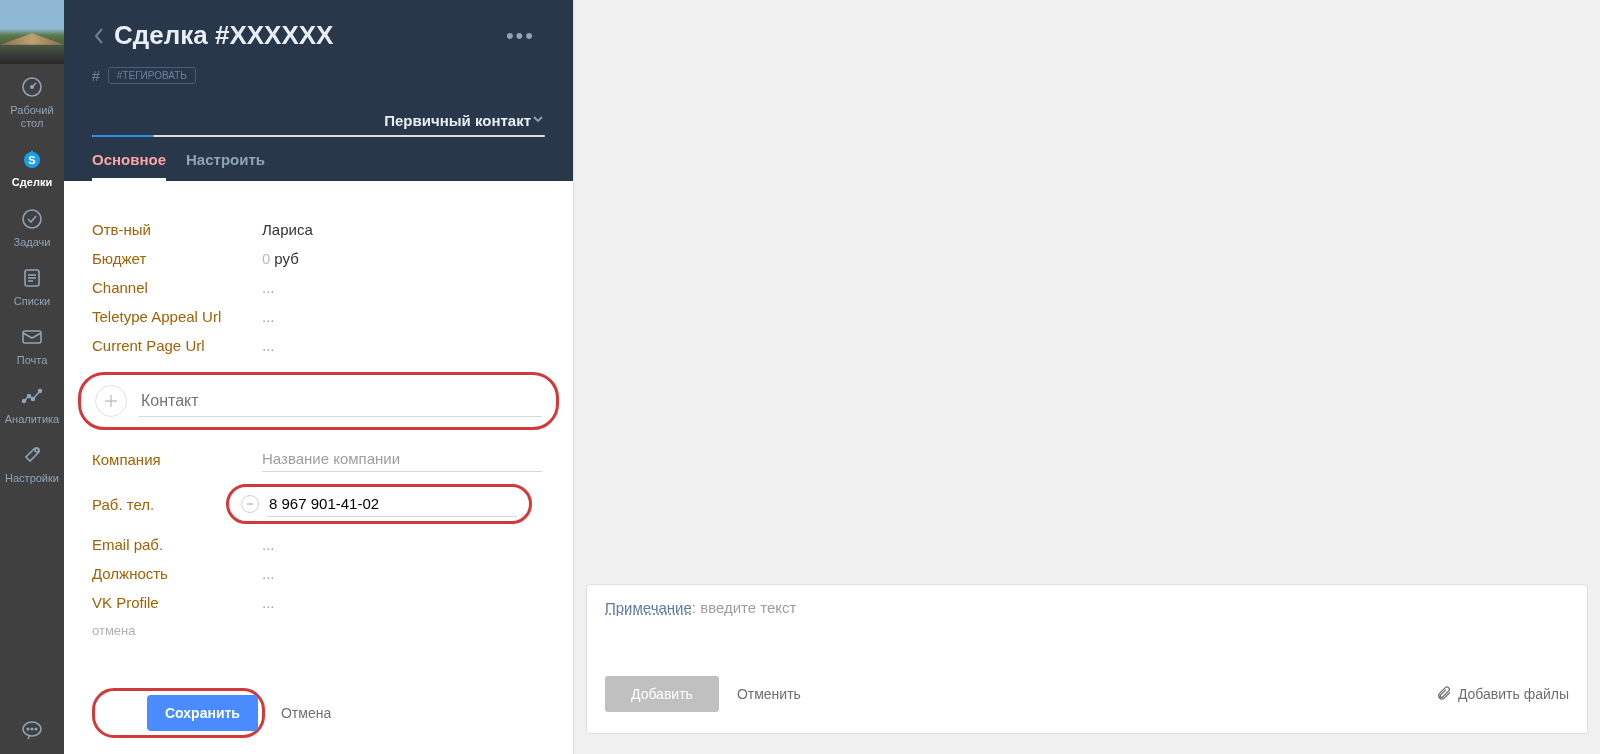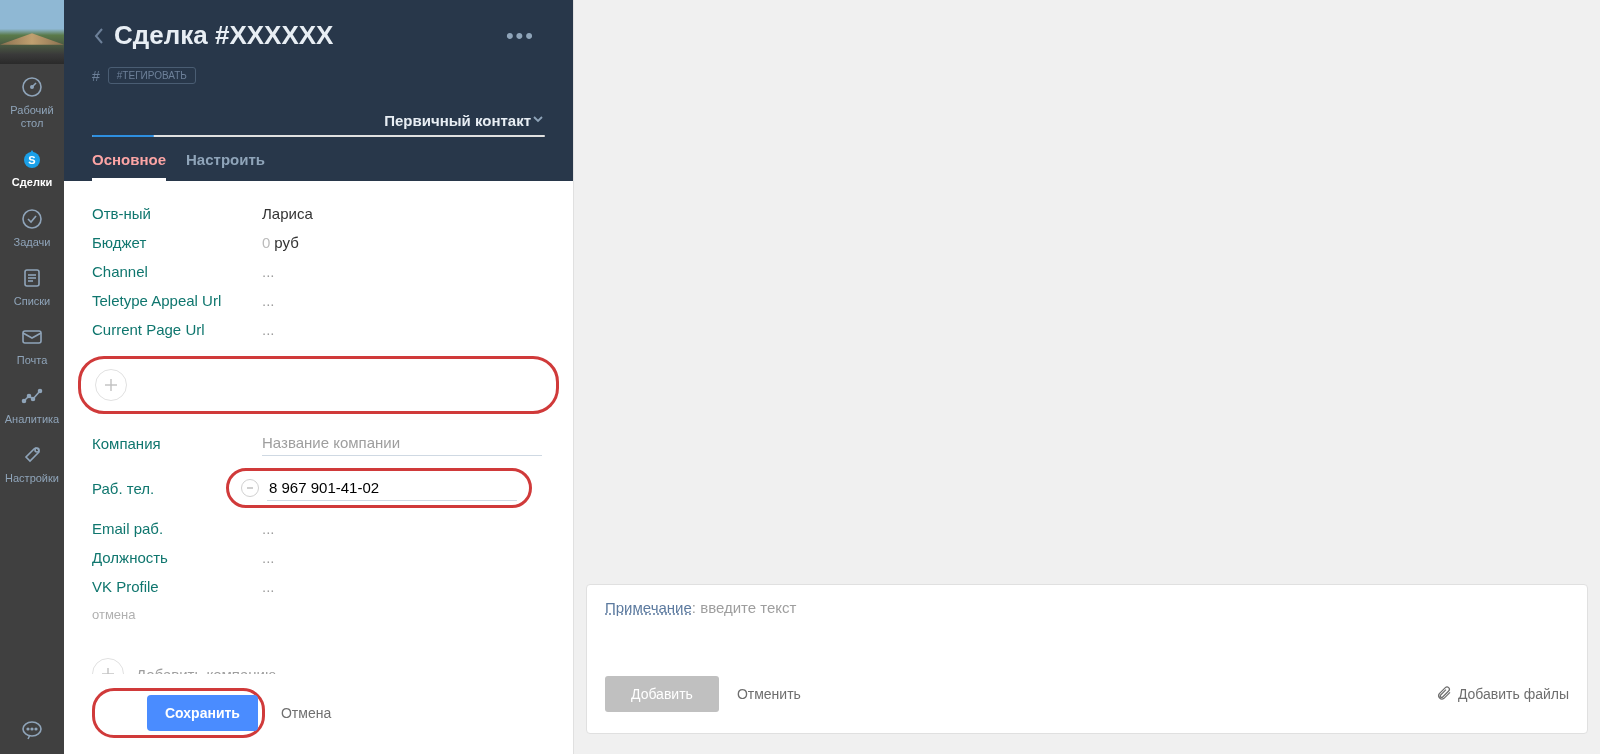--- a/index.html
+++ b/index.html
@@ -75,20 +75,21 @@
 }
 
 .detail-panel {
   width: 510px;
   background: #fff;
   display: flex;
   flex-direction: column;
   flex-shrink: 0;
   border-right: 1px solid #e0e0e0;
   position: relative;
+  gap: 16px;
 }
 .detail-header {
   background: #28374a;
   color: #fff;
   padding: 20px 28px 0;
 }
 .title-row {
   display: flex;
   align-items: center;
   margin-bottom: 16px;
@@ -179,21 +180,21 @@
   padding: 18px 28px 0;
 }
 .field-row {
   display: flex;
   align-items: center;
   padding: 6px 0;
   font-size: 15px;
 }
 .field-label {
   width: 170px;
-  color: #0f766e;
+  color: #a16207;
   flex-shrink: 0;
 }
 .field-value { color: #333; }
 .field-value.muted { color: #9e9e9e; }
 .budget-zero { color: #bbb; margin-right: 4px;}
 
 .highlight-box {
   border: 3px solid #d03a3a;
   border-radius: 26px;
   padding: 10px 14px;
@@ -513,20 +514,21 @@
       <span class="field-value muted">...</span>
     </div>
 
     <div class="highlight-box">
       <span class="plus-circle">
         <svg width="16" height="16" viewBox="0 0 16 16" stroke="currentColor" stroke-width="1.4">
             <line x1="8" y1="2" x2="8" y2="14"></line>
             <line x1="2" y1="8" x2="14" y2="8"></line>
           </svg>
       </span>
+      <input class="contact-input" placeholder="Контакт" style="">
     </div>
 
     <div class="field-row">
       <span class="field-label">Компания</span>
       <span class="company-val">Название компании</span>
     </div>
 
     <div class="field-row">
       <span class="field-label" style="width:152px">Раб. тел.</span>
       <div class="phone-highlight">

